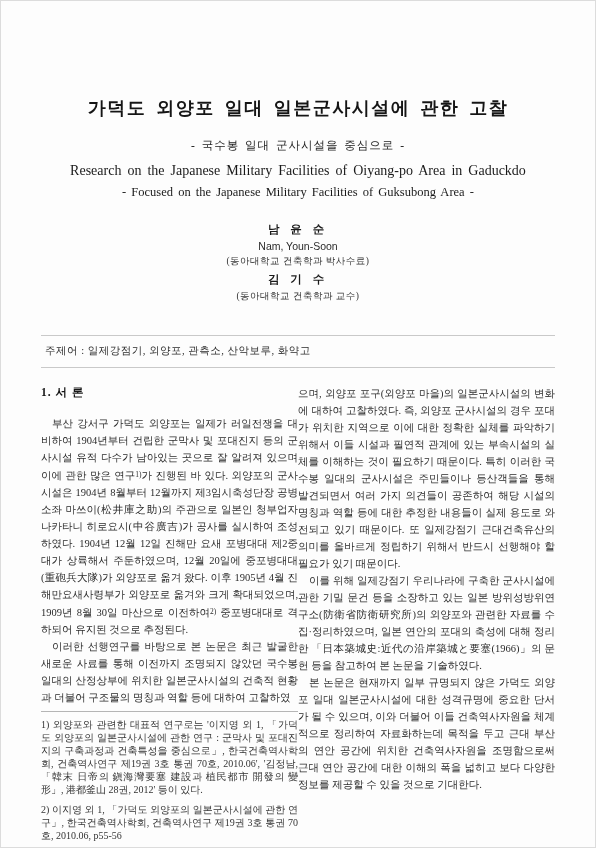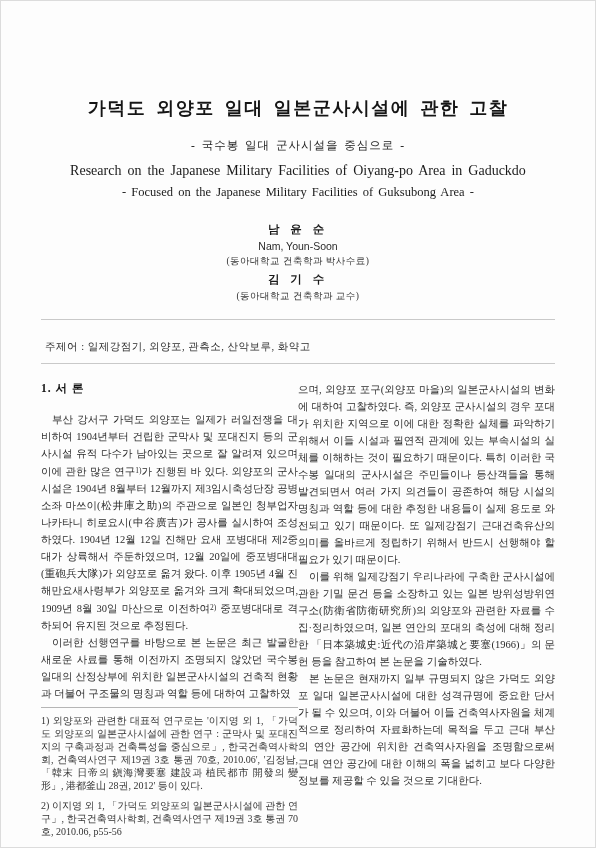--- a/index.html
+++ b/index.html
@@ -24,23 +24,23 @@
   .title-en{font-size:14px;margin-top:10px;word-spacing:2.5px;color:#1a1a1a;font-family:Liberation Serif, serif;}
   .subtitle-en{font-size:12.5px;margin-top:6px;word-spacing:2px;color:#1a1a1a;}
   
   .authors{margin-top:22px;text-align:center;}
   .author{margin-top:4px;}
   .author-name-ko{font-size:11.5px;letter-spacing:4px;font-weight:600;color:#1a1a1a;}
   .author-name-en{font-size:10.5px;margin-top:3px;font-family:"Liberation Sans","DejaVu Sans",sans-serif;color:#2b2b2b;}
   .author-affil{font-size:9.5px;margin-top:3px;letter-spacing:.5px;color:#333;}
   
   .keywords{
-    margin-top:16px;
+    margin-top:32px;
     border-top:1px solid #c9c9c9;border-bottom:1px solid #c9c9c9;
-    padding:20px 4px 9px 4px;
+    padding:8px 4px 9px 4px;
     font-size:10.5px;letter-spacing:.5px;color:#2b2b2b;
   }
   
   .columns{margin-top:17px;display:flex;}
   .col{flex:1 1 0;min-width:0;}
   .sec-heading{font-size:11.5px;font-weight:700;letter-spacing:1px;color:#151515;margin-bottom:15px;}
   .body-par{
     font-size:10.5px;line-height:17px;text-align:justify;
     color:#2b2b2b;margin:0;
   }

